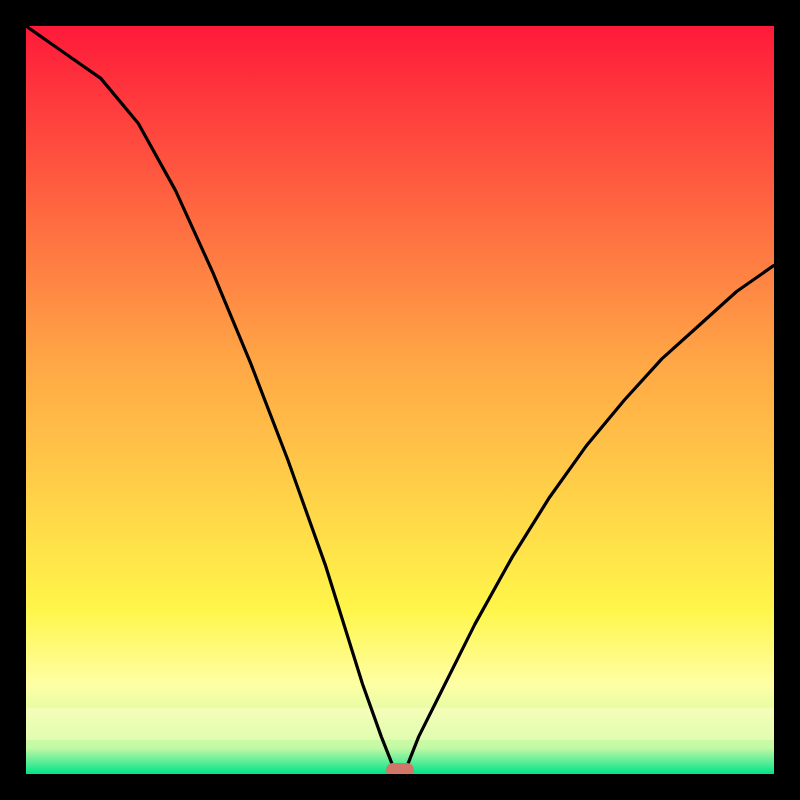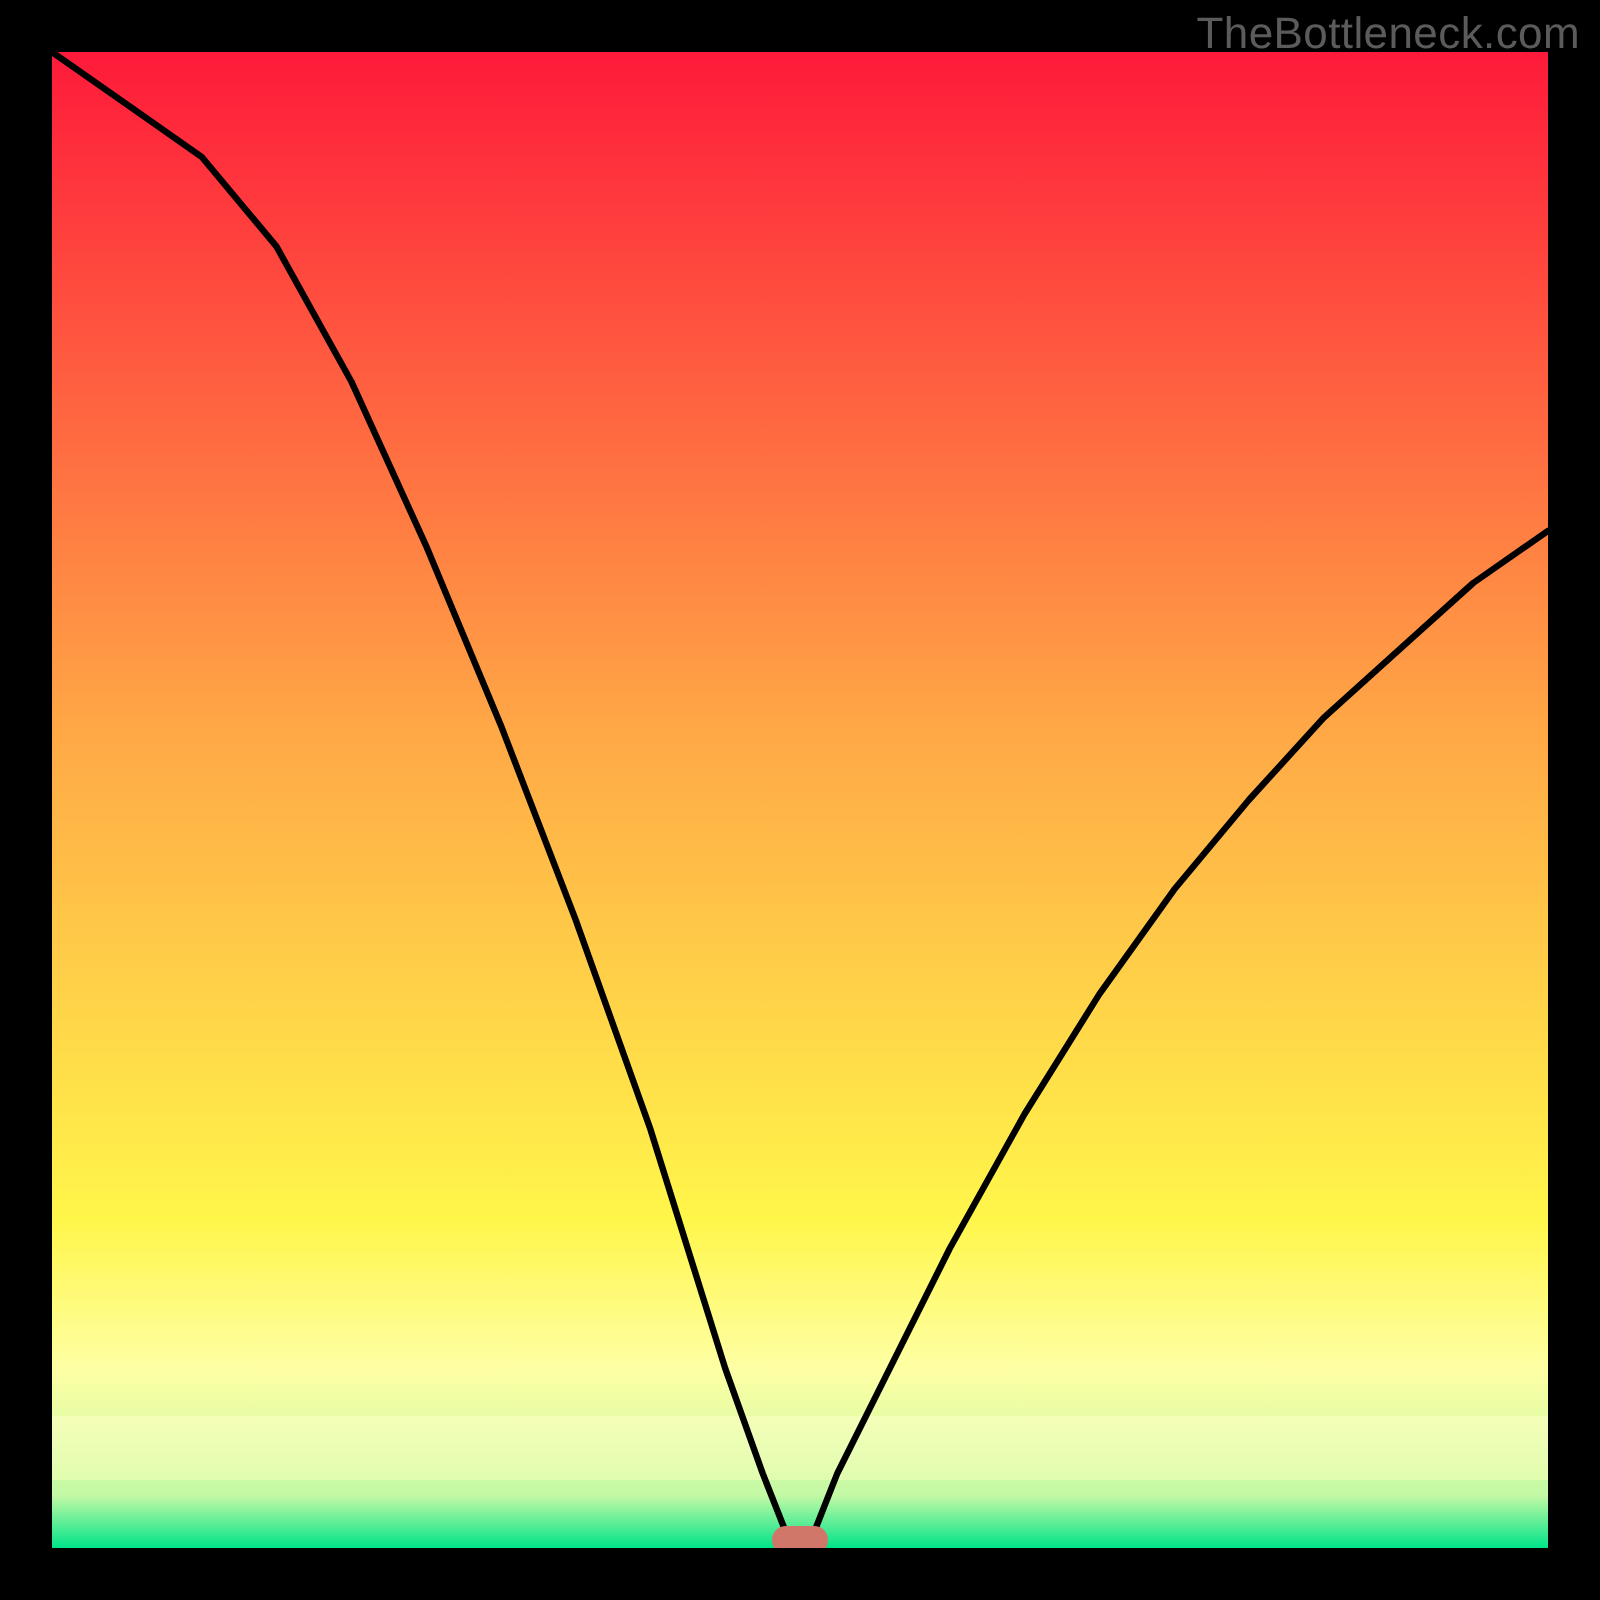--- a/index.html
+++ b/index.html
@@ -81,14 +81,13 @@
     <div class="green-band" style="bottom:34px; height:32px; background:linear-gradient(#ffffc8, #f2ffb8); opacity:0.55;"></div>
 
     <svg class="curve" viewBox="0 0 748 748" preserveAspectRatio="none">
       <path id="curve-path" fill="none" stroke="#000" stroke-width="3.2" stroke-linecap="round" stroke-linejoin="round" d="M0.0 0.0 L37.4 26.2 L74.8 52.4 L112.2 97.2 L149.6 164.6 L187.0 246.8 L224.4 336.6 L261.8 433.8 L299.2 538.6 L336.6 658.2 L355.3 710.6 L366.5 739.0 L374.0 748.0 L381.5 739.0 L392.7 710.6 L411.4 673.2 L448.8 598.4 L486.2 531.1 L523.6 471.2 L561.0 418.9 L598.4 374.0 L635.8 332.9 L673.2 299.2 L710.6 265.5 L748.0 239.4"></path>
     </svg>
 
     <div class="marker" id="min-marker" style="left: 374px; top: 743.512px; background: rgb(209, 119, 106);"></div>
 
   </div>
 
-  <div class="watermark">TheBottleneck.com</div>
 </div>
 
 </body></html>

